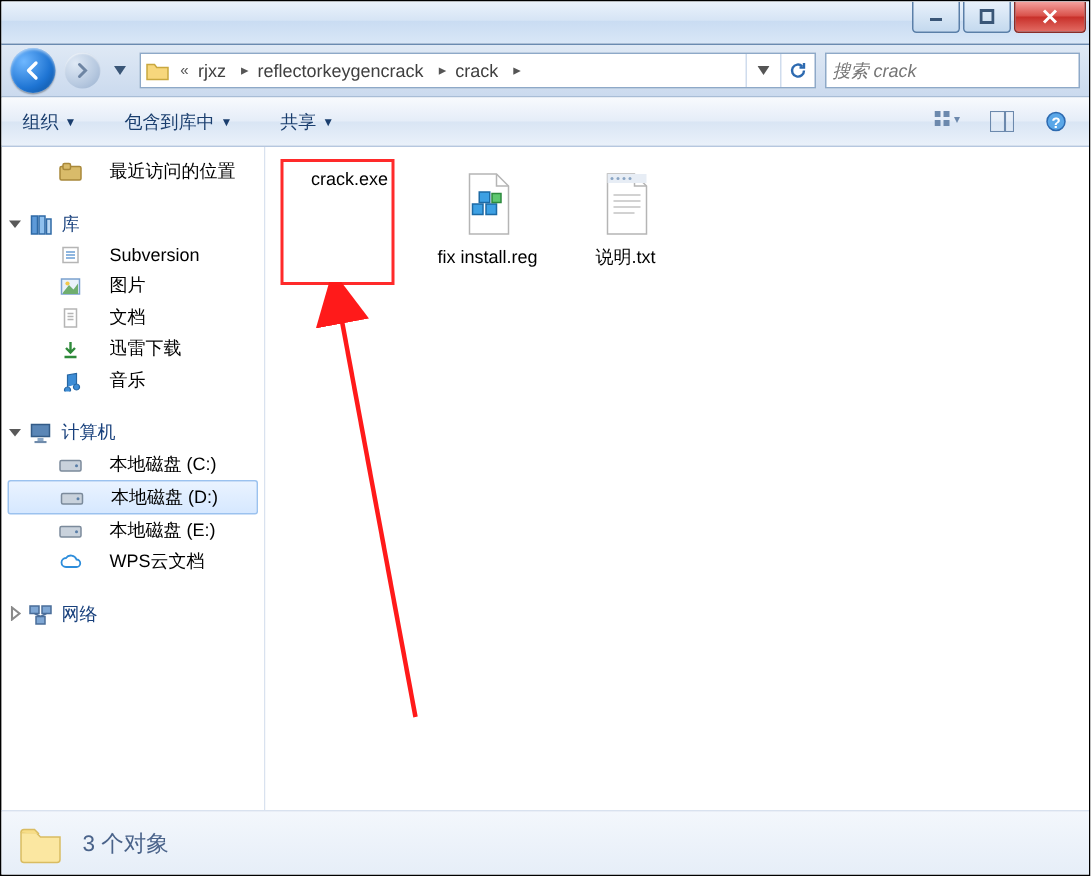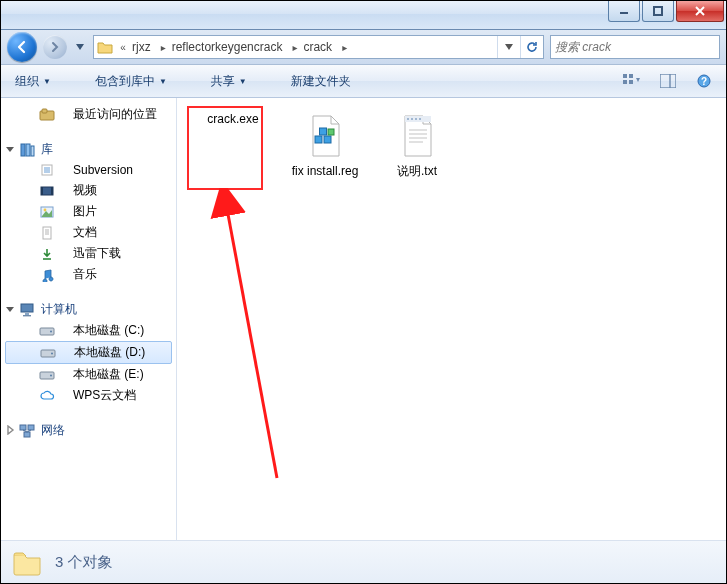--- a/index.html
+++ b/index.html
@@ -126,21 +126,21 @@
     width:22px; display:flex; align-items:center; justify-content:center;
   }
 
   
   .toolbar {
     height: 32px;
     background: linear-gradient(to bottom, #f8fafd, #e5edf8 49%, #d9e5f4 51%, #eaf1fa);
     border-bottom: 1px solid #b6c7df;
     display:flex; align-items:center;
     padding: 0 8px;
-    gap: 32px;
+    gap: 20px;
   }
   .tb-item {
     display:flex; align-items:center; gap:4px;
     color:#1a3e6e; cursor:pointer;
     padding:4px 6px;
   }
   .tb-drop {
     font-size:8px; color:#1a3e6e;
   }
   .tb-spacer { flex:1; }
@@ -341,23 +341,20 @@
       <span class="tb-drop">▼</span>
     </div>
     <div class="tb-item">
       <span>包含到库中</span>
       <span class="tb-drop">▼</span>
     </div>
     <div class="tb-item">
       <span>共享</span>
       <span class="tb-drop">▼</span>
     </div>
-    <div class="tb-item">
-      <span>新建文件夹</span>
-    </div>
     <div class="tb-spacer"></div>
     <div class="tb-right">
       <div class="tb-icon-btn">
         <svg width="18" height="14" viewBox="0 0 18 14">
             <rect x="0" y="0" width="4" height="4" fill="#6c89ad"></rect>
             <rect x="6" y="0" width="4" height="4" fill="#6c89ad"></rect>
             <rect x="0" y="6" width="4" height="4" fill="#6c89ad"></rect>
             <rect x="6" y="6" width="4" height="4" fill="#6c89ad"></rect>
             <path d="M13 4 L17 4 L15 8 Z" fill="#6c89ad"></path>
           </svg>
@@ -410,30 +407,20 @@
         <div class="nav-sub">
           <div class="sicon">
               <svg width="14" height="14" viewBox="0 0 14 14">
                 <rect x="2" y="2" width="10" height="10" class="doc-page"></rect>
                 <line x1="4" y1="5" x2="10" y2="5" stroke="#6a9ed4"></line>
                 <line x1="4" y1="7" x2="10" y2="7" stroke="#6a9ed4"></line>
                 <line x1="4" y1="9" x2="10" y2="9" stroke="#6a9ed4"></line>
               </svg>
             </div>
           <span class="lbl">Subversion</span>
-        </div>
-        <div class="nav-sub">
-          <div class="sicon">
-              <svg width="14" height="14" viewBox="0 0 14 14">
-                <rect x="1" y="3" width="12" height="8" fill="#3a5d8a" stroke="#20395a"></rect>
-                <rect x="1" y="3" width="2" height="8" fill="#203a5a"></rect>
-                <rect x="11" y="3" width="2" height="8" fill="#203a5a"></rect>
-              </svg>
-            </div>
-          <span class="lbl">视频</span>
         </div>
         <div class="nav-sub">
           <div class="sicon">
               <svg width="14" height="14" viewBox="0 0 14 14">
                 <rect x="1" y="2" width="12" height="10" fill="#eaf2fb" stroke="#7ba1ce"></rect>
                 <circle cx="5" cy="5" r="1.4" fill="#f2c94c"></circle>
                 <path d="M2 11 L6 6 L9 9 L12 5 V12 H2 Z" fill="#6fae6f"></path>
               </svg>
             </div>
           <span class="lbl">图片</span>

